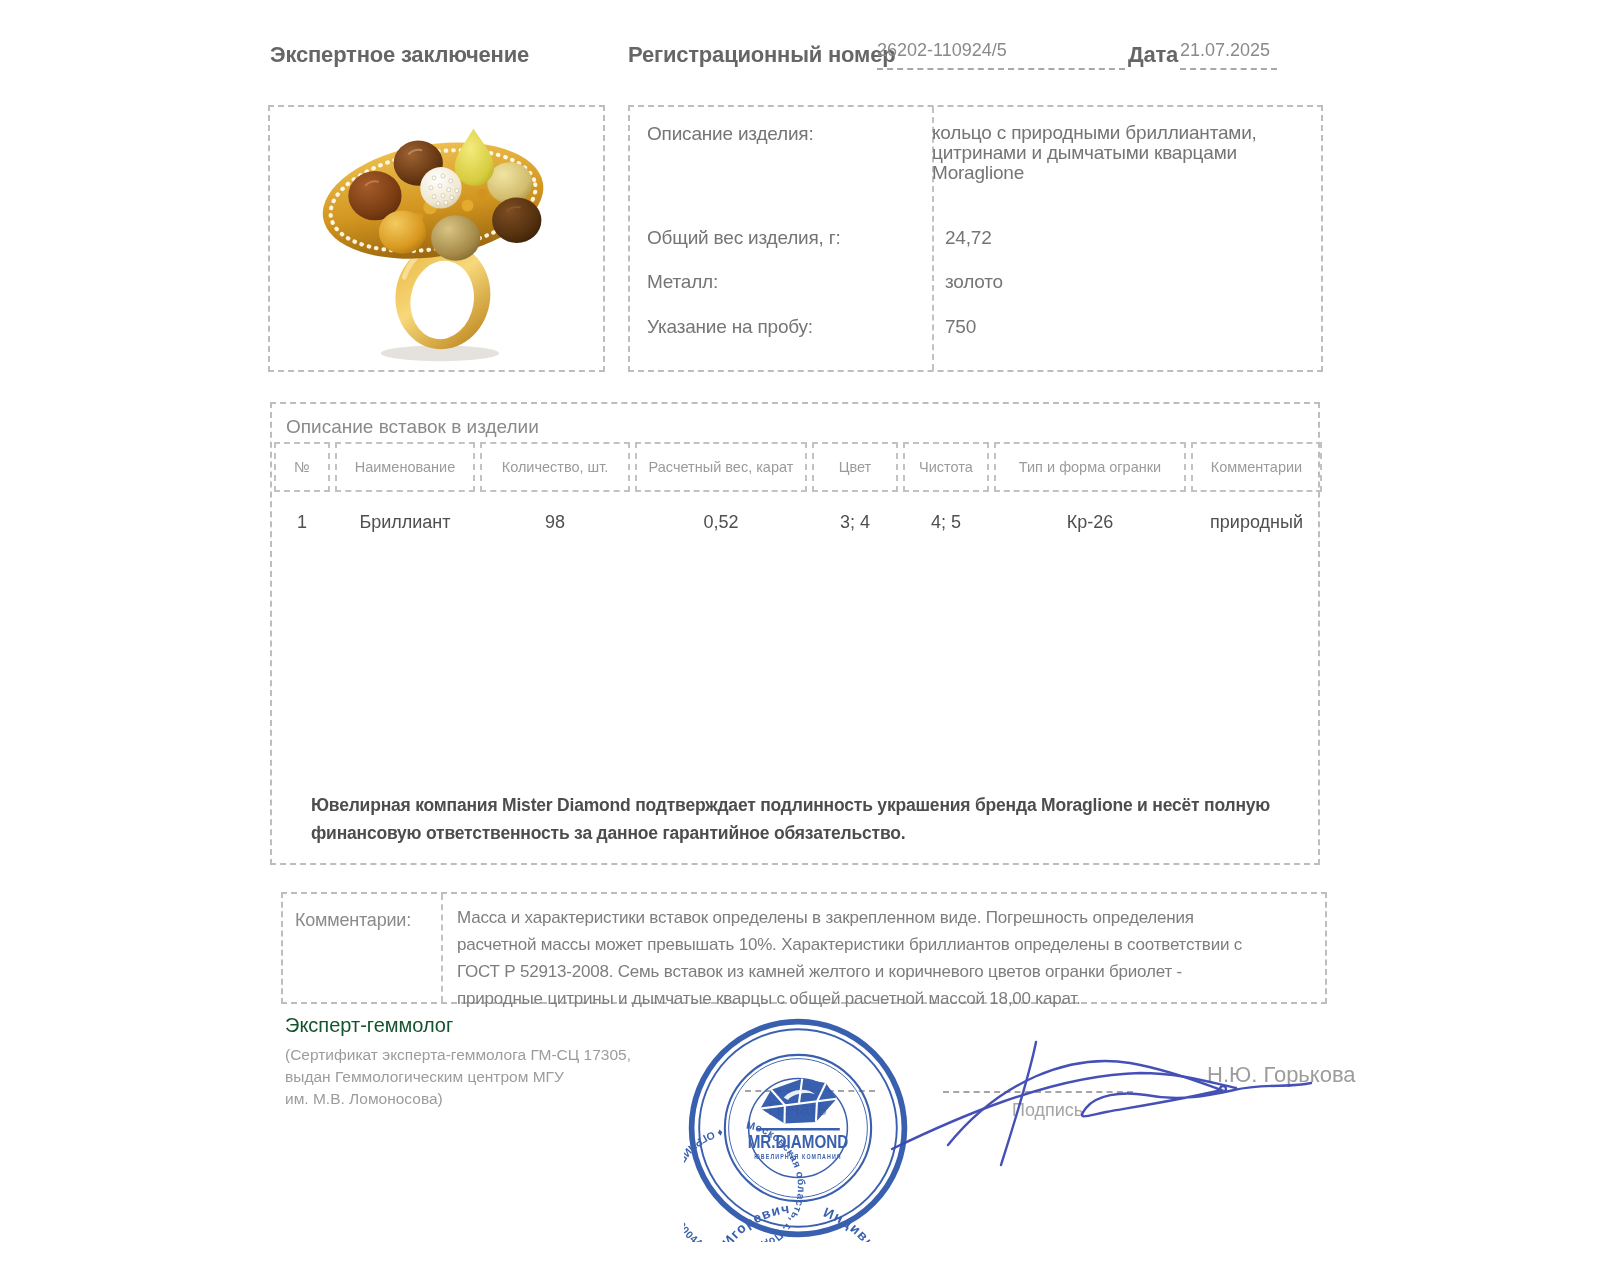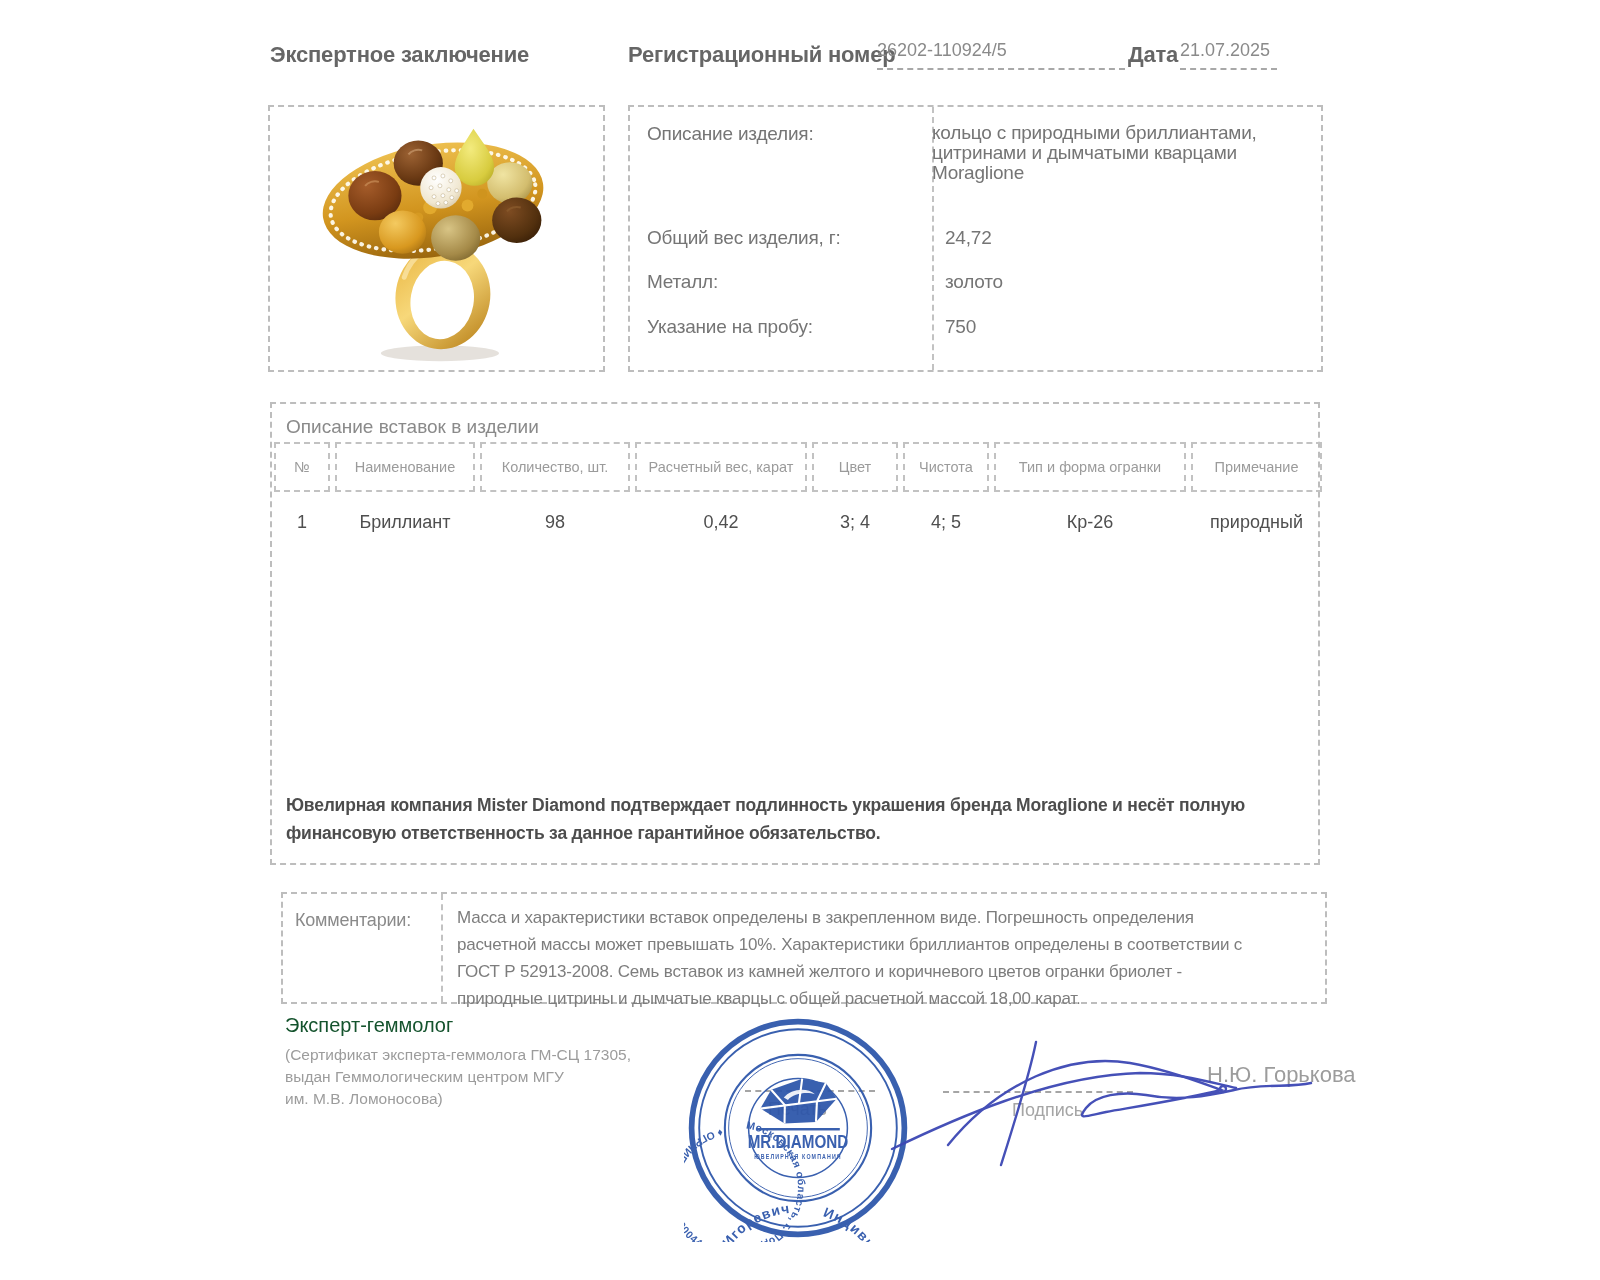--- a/index.html
+++ b/index.html
@@ -7,21 +7,21 @@
     font-family:"Liberation Sans","DejaVu Sans",sans-serif; }
   .abs { position:absolute; }
   .lbl-bold { font-size:22px; font-weight:bold; color:#666; letter-spacing:-0.2px; }
   .val-dash { font-size:18px; color:#8a8a8a; border-bottom:2px dashed #a8a8a8; padding-bottom:7px; }
   .dashed-box { border:2px dashed #bdbdbd; background:#fff; }
   .info-label, .info-value { font-size:19px; color:#757575; letter-spacing:-0.2px; }
   .tbl-title { font-size:19px; color:#8a8a8a; }
   .hcell { border:2px dashed #c2c2c2; display:flex; align-items:center; justify-content:center;
            font-size:14.5px; color:#9b9b9b; height:50px; flex:none; text-align:center; line-height:1.15; }
   .dcell { display:flex; align-items:center; justify-content:center; font-size:18px; color:#4f4f4f; height:40px; flex:none; }
-  .guarantee { font-size:17.5px; font-weight:bold; color:#4d4d4d; line-height:28px; letter-spacing:-0.2px; }
+  .guarantee { font-size:17.5px; font-weight:bold; color:#4d4d4d; line-height:28px; letter-spacing:-0.2px;margin-left:25px; }
   .comments-text { font-size:17px; color:#7d7d7d; line-height:27px; letter-spacing:-0.2px; }
   .expert-role { font-size:20px; color:#14532d; }
   .expert-cert { font-size:15.5px; color:#9c9c9c; line-height:22px; margin-top:7px; }
   .sign-line { border-top:2px dashed #a5a5a5; height:0; }
   .sign-label { font-size:18px; color:#a5a5a5; }
   .expert-name { font-size:22px; color:#9c9c9c; }
 </style>
 </head>
 <body>
 
@@ -151,28 +151,28 @@
   <div class="abs tbl-title" style="left:14px; top:12px;">Описание вставок в изделии</div>
 
   <div class="abs" style="left:2px; top:38px; display:flex; gap:5px;">
     <div class="hcell" style="width:56px;">№</div>
     <div class="hcell" style="width:140px;">Наименование</div>
     <div class="hcell" style="width:150px;">Количество, шт.</div>
     <div class="hcell" style="width:172px;">Расчетный вес, карат</div>
     <div class="hcell" style="width:86px;">Цвет</div>
     <div class="hcell" style="width:86px;">Чистота</div>
     <div class="hcell" style="width:192px;">Тип и форма огранки</div>
-    <div class="hcell" style="width:131px;">Примечание</div>
+    <div class="hcell" style="width:131px;">Комментарии</div>
   </div>
 
   <div class="abs" style="left:2px; top:98px; display:flex; gap:5px;">
     <div class="dcell" style="width:56px;">1</div>
     <div class="dcell" style="width:140px;">Бриллиант</div>
     <div class="dcell" style="width:150px;">98</div>
-    <div class="dcell" style="width:172px;">0,42</div>
+    <div class="dcell" style="width:172px;">0,52</div>
     <div class="dcell" style="width:86px;">3; 4</div>
     <div class="dcell" style="width:86px;">4; 5</div>
     <div class="dcell" style="width:192px;">Кр-26</div>
     <div class="dcell" style="width:131px;">природный</div>
   </div>
 
   <div class="abs guarantee" style="left:14px; bottom:16px; width:1000px;">Ювелирная компания Mister Diamond подтверждает подлинность украшения бренда Moraglione и несёт полную финансовую ответственность за данное гарантийное обязательство.</div>
 </div>
 
 <div class="abs dashed-box" style="left:281px; top:892px; width:1046px; height:112px;">

